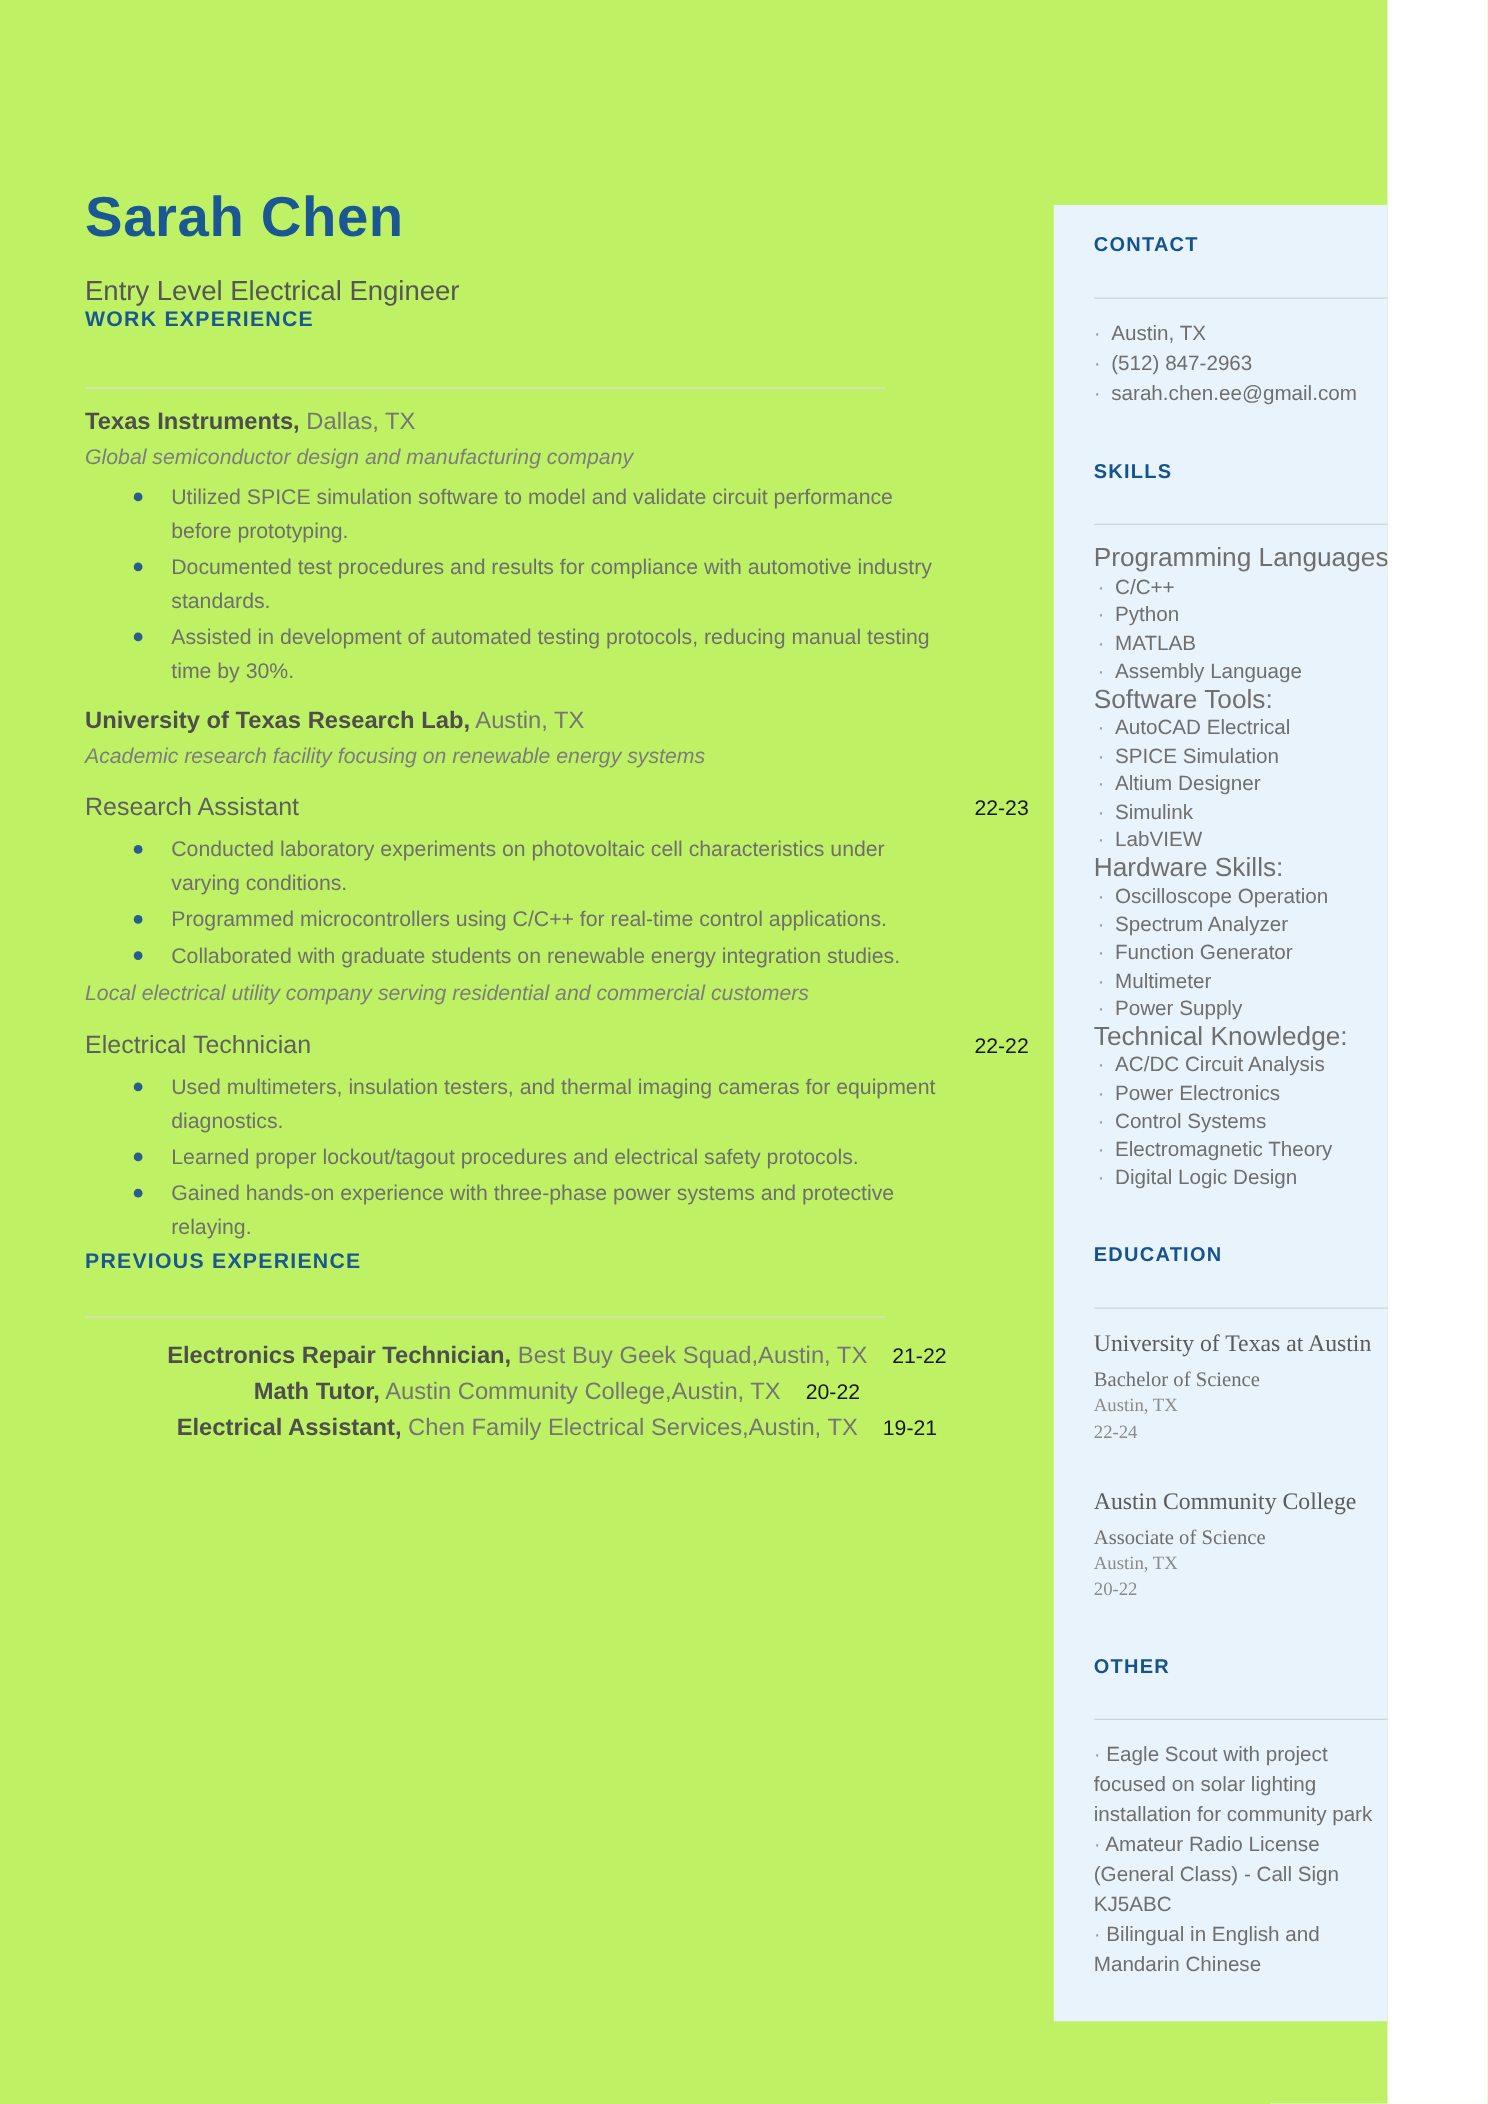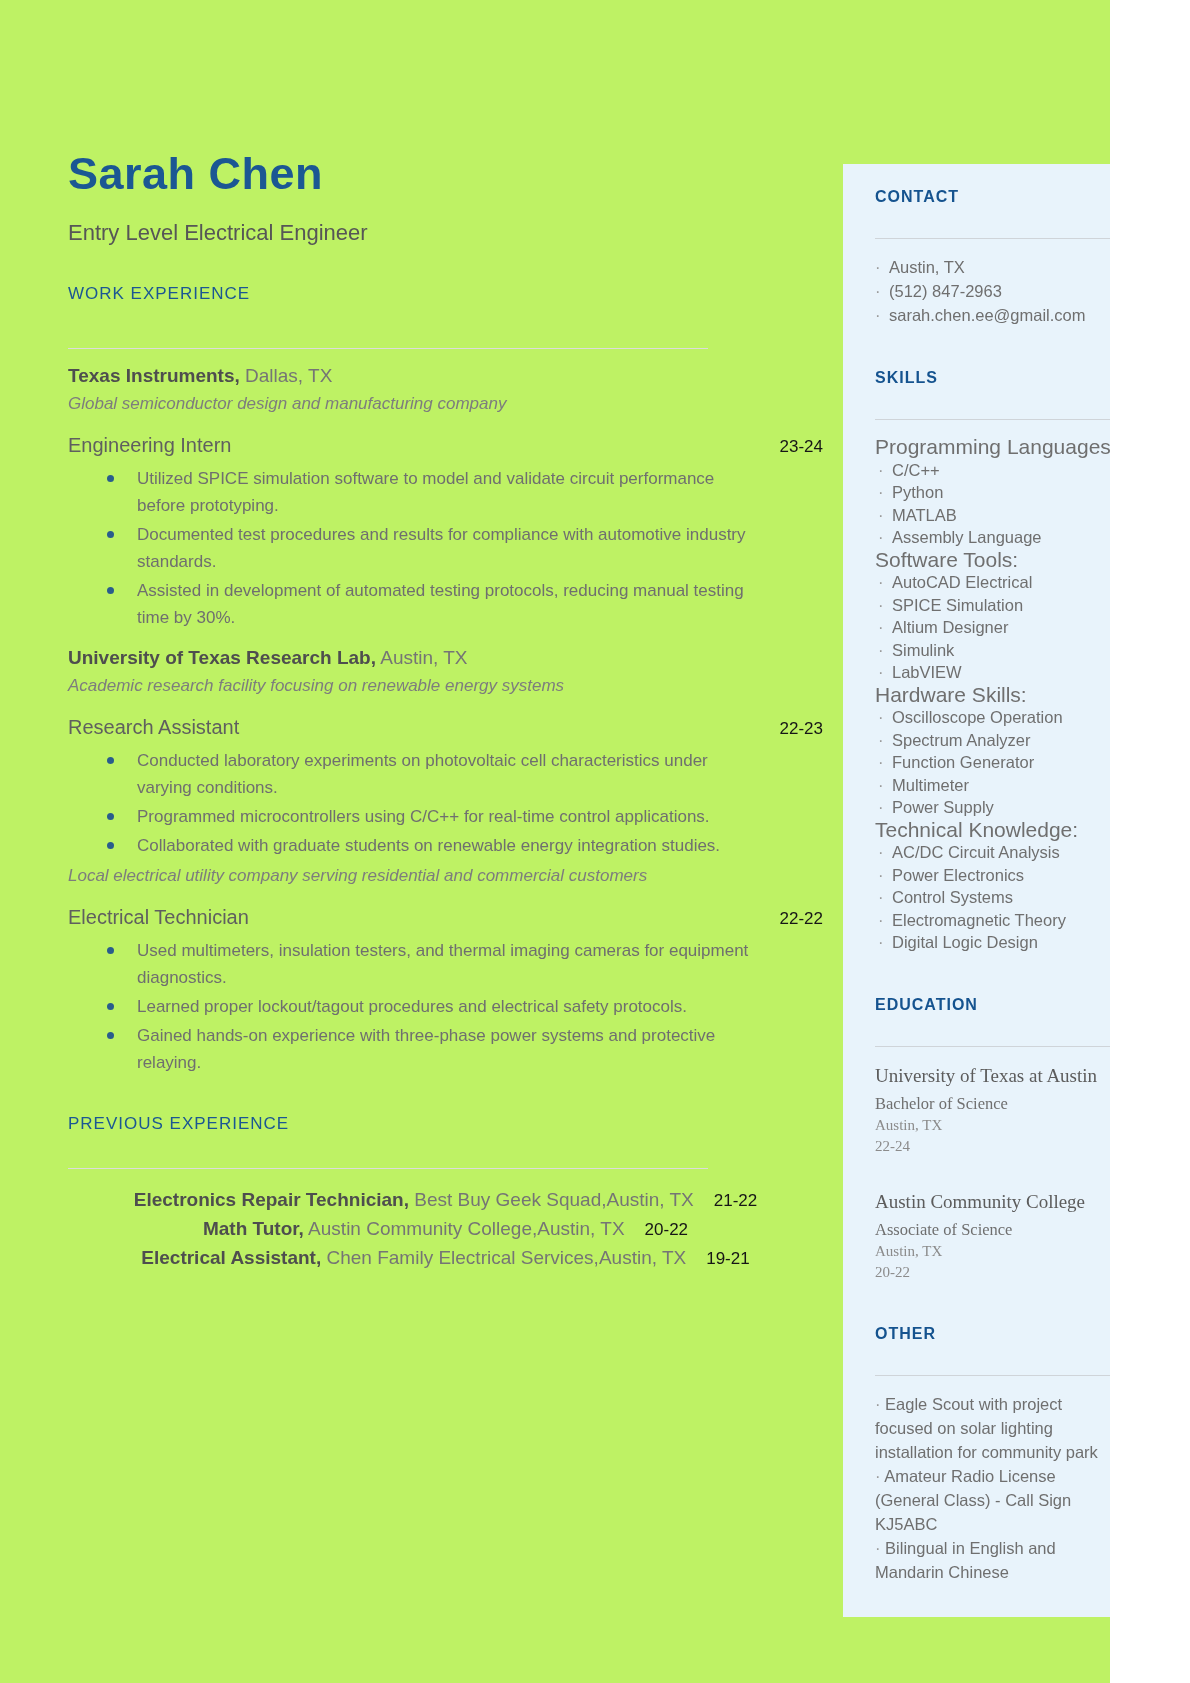--- a/index.html
+++ b/index.html
@@ -11,21 +11,21 @@
   }
   *{margin:0;padding:0;box-sizing:border-box;}
   html,body{background:#ffffff;}
   body{font-family:"Liberation Sans","DejaVu Sans",sans-serif;}
   .page{position:relative;width:1110px;height:1683px;background:#bef264;overflow:hidden;}
 
   
   .main{position:absolute;left:68px;top:148px;width:755px;}
   .name{font-size:45px;font-weight:700;color:var(--accent);letter-spacing:.5px;}
   .subtitle{font-size:22px;color:#565656;margin-top:20px;}
-  .sec-head{font-size:17px;font-weight:400;color:var(--accent);letter-spacing:1px;margin-top:38px;}
+  .sec-head{font-size:17px;font-weight:700;color:var(--accent);letter-spacing:1px;}
   .main-rule{border:none;border-top:1px solid var(--rule);width:640px;margin-top:44px;}
 
   .company-line{font-size:19px;margin-top:16px;color:#757575;}
   .company-line b{color:#4e4e4e;font-weight:700;}
   .company-desc{font-size:17px;font-style:italic;color:#7d7d7d;margin-top:7px;}
   .role-row{display:flex;justify-content:space-between;align-items:baseline;margin-top:20px;}
   .role{font-size:20px;color:#5f5f5f;}
   .dates{font-size:17px;color:#161616;}
   ul.bullets{list-style:none;margin-top:8px;margin-bottom:4px;}
   ul.bullets li{position:relative;font-size:17px;color:var(--body-text);line-height:27px;padding-left:69px;padding-right:56px;margin-top:2px;}
@@ -69,24 +69,20 @@
 
     <div class="name">Sarah Chen</div>
     <div class="subtitle">Entry Level Electrical Engineer</div>
 
     <div class="sec-head">WORK EXPERIENCE</div>
     <hr class="main-rule">
 
     <div>
       <div class="company-line"><b>Texas Instruments,</b><span> Dallas, TX</span></div>
       <div class="company-desc">Global semiconductor design and manufacturing company</div>
-      <div class="role-row">
-        <span class="role">Engineering Intern</span>
-        <span class="dates">23-24</span>
-      </div>
       <ul class="bullets">
         <li>Utilized SPICE simulation software to model and validate circuit performance before prototyping.</li>
         <li>Documented test procedures and results for compliance with automotive industry standards.</li>
         <li>Assisted in development of automated testing protocols, reducing manual testing time by 30%.</li>
       </ul>
     </div>
 
     <div>
       <div class="company-line"><b>University of Texas Research Lab,</b><span> Austin, TX</span></div>
       <div class="company-desc">Academic research facility focusing on renewable energy systems</div>

